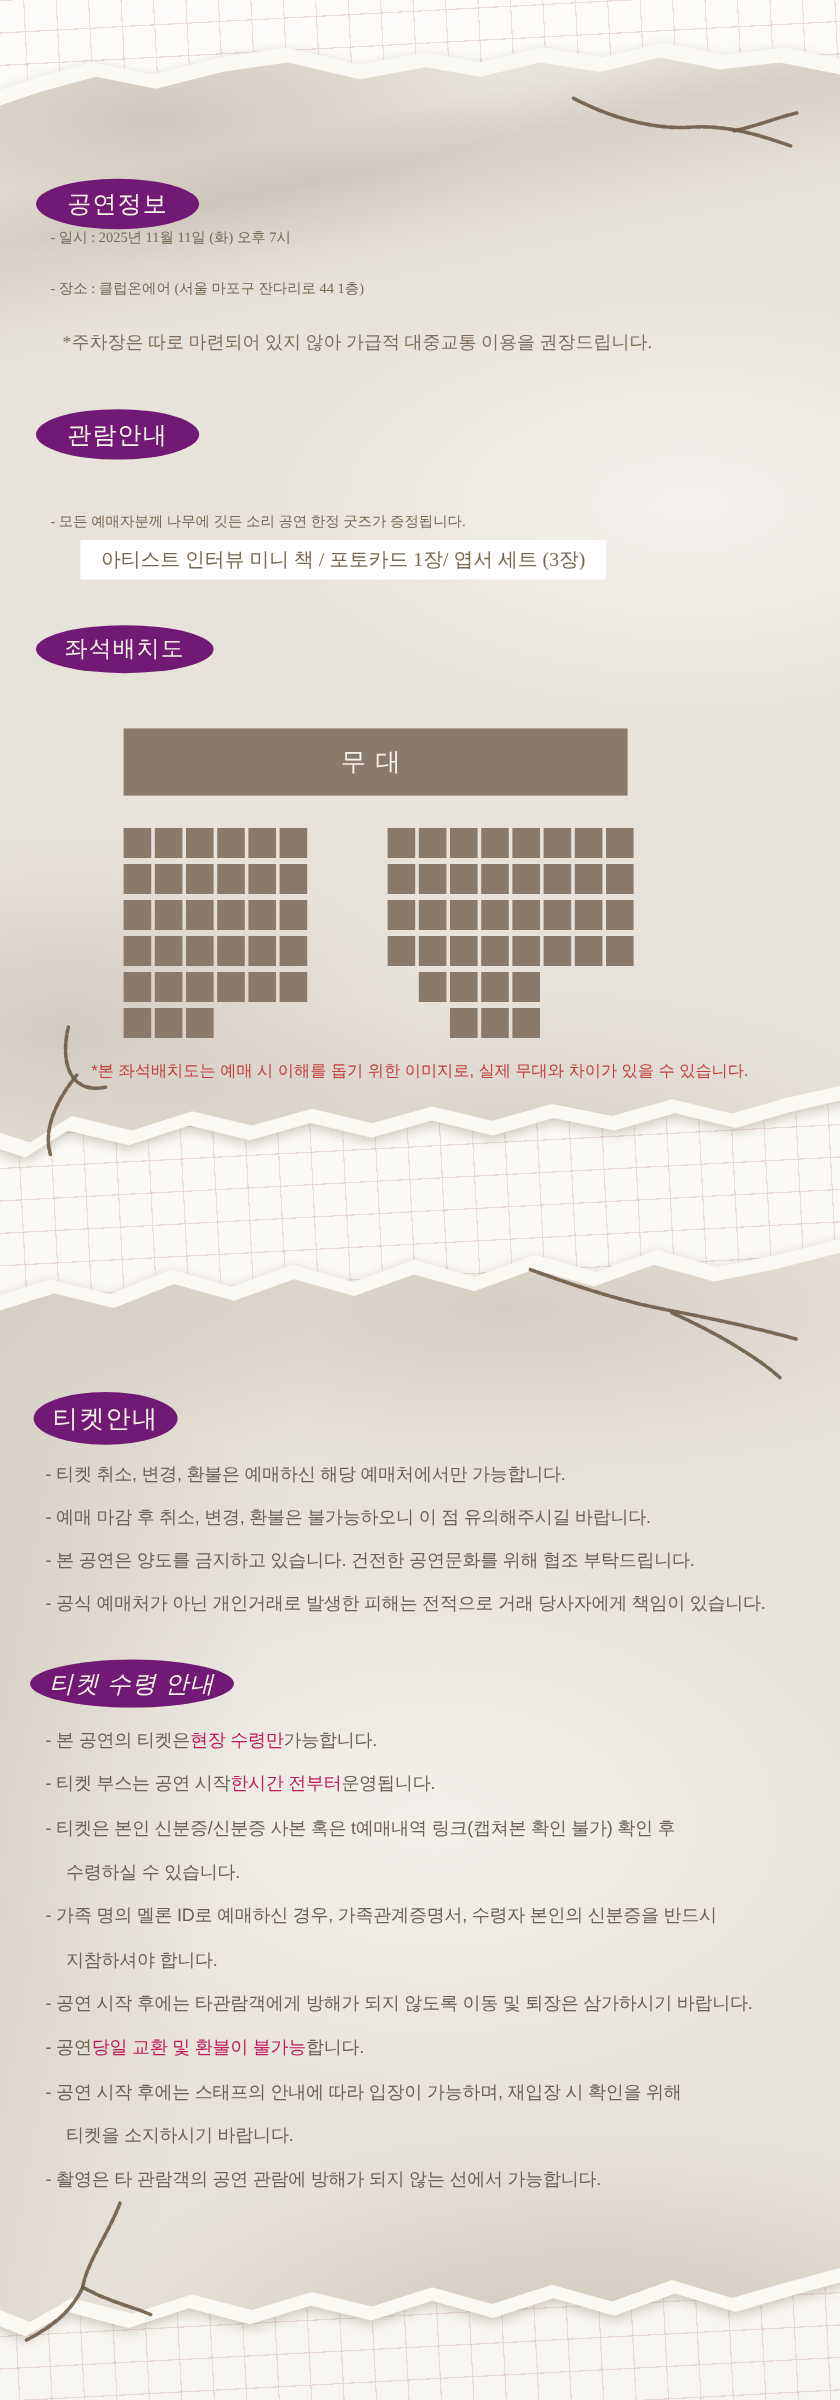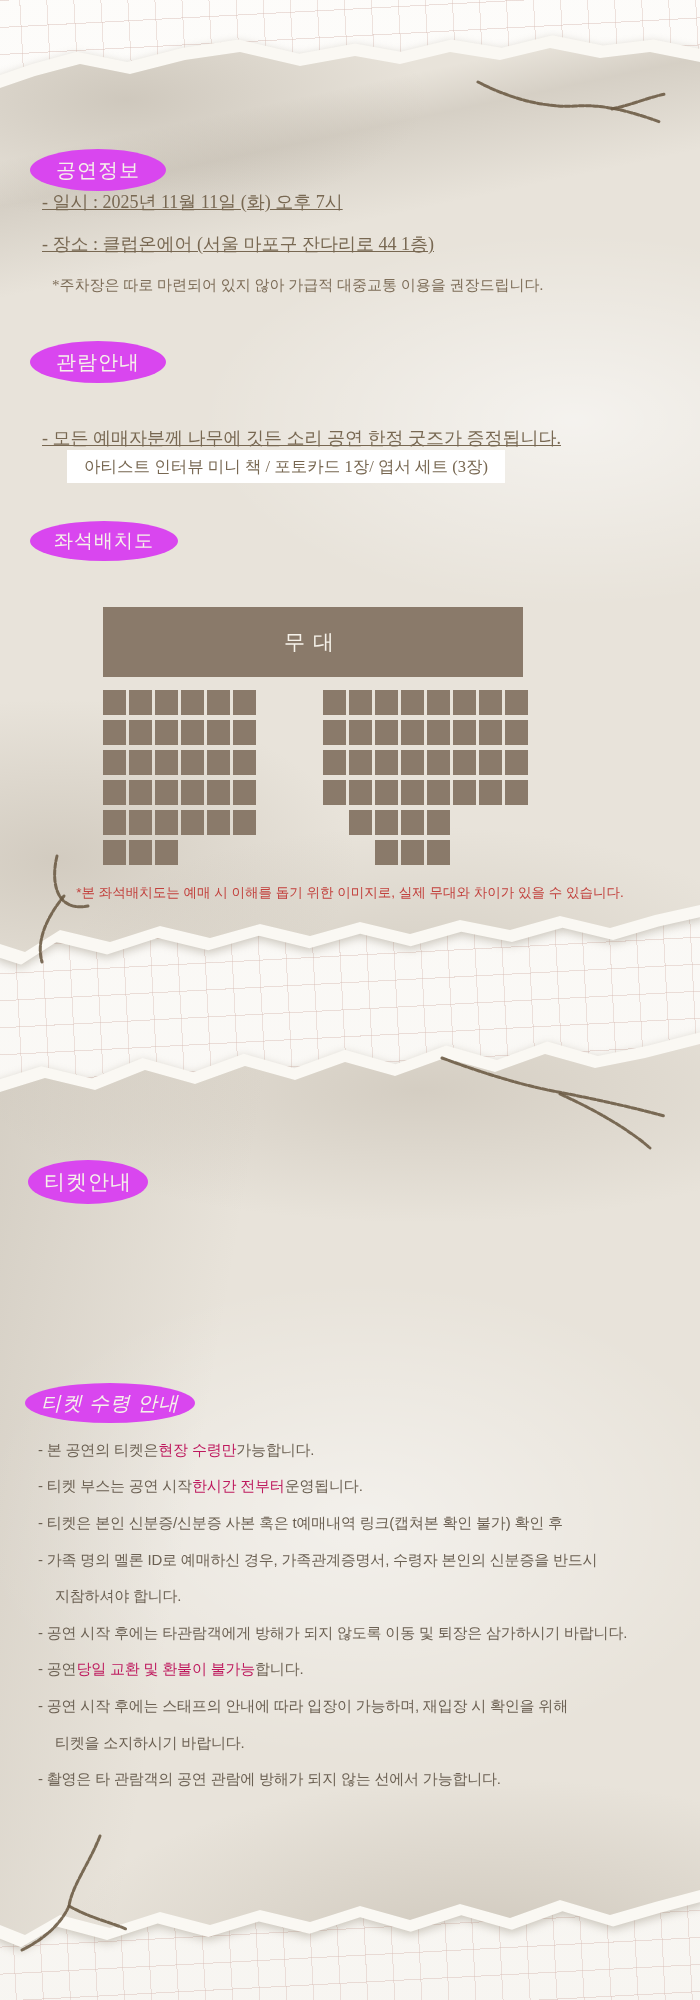--- a/index.html
+++ b/index.html
@@ -42,24 +42,24 @@
       radial-gradient(ellipse 620px 260px at 70% 96%, rgba(146,134,116,.30), transparent 70%),
       #e8e3da;
   }
   
   .threads{position:absolute;inset:0;z-index:2;pointer-events:none;}
   .threads path{stroke:#6a5942;stroke-width:3;fill:none;stroke-linecap:round;stroke-dasharray:5 2;opacity:.88;}
   
   .content{position:absolute;inset:0;z-index:3;}
   .badge{
     position:absolute;display:flex;align-items:center;justify-content:center;
-    background:#d946ef;color:#f6f2ea;border-radius:50%;
+    background:#701a75;color:#f6f2ea;border-radius:50%;
     font-size:20px;letter-spacing:1px;white-space:nowrap;
   }
-  .line1{position:absolute;white-space:nowrap;font-size:18px;color:#786852;text-decoration:underline;}
+  .line1{position:absolute;white-space:nowrap;font-size:12px;color:#786852;}
   .note1{position:absolute;white-space:nowrap;font-size:15px;color:#7d6d58;}
   .highlight{
     position:absolute;display:flex;align-items:center;justify-content:center;
     background:#ffffff;color:#786852;font-size:16.5px;white-space:nowrap;
   }
   .stage{
     position:absolute;background:#8a7a6a;color:#f6f2ea;
     display:flex;align-items:center;justify-content:center;
     font-size:21px;letter-spacing:8px;
   }
@@ -120,21 +120,21 @@
     <div class="badge" style="left:30px;top:149px;width:136px;height:42px;">공연정보</div>
     <div class="line1" style="left:42px;top:190px;">- 일시 : 2025년 11월 11일 (화) 오후 7시</div>
     <div class="line1" style="left:42px;top:232px;">- 장소 : 클럽온에어 (서울 마포구 잔다리로 44 1층)</div>
     <div class="note1" style="left:52px;top:276px;">*주차장은 따로 마련되어 있지 않아 가급적 대중교통 이용을 권장드립니다.</div>
 
     <div class="badge" style="left:30px;top:341px;width:136px;height:42px;">관람안내</div>
     <div class="line1" style="left:42px;top:426px;">- 모든 예매자분께 나무에 깃든 소리 공연 한정 굿즈가 증정됩니다.</div>
     <div class="highlight" style="left:67px;top:450px;width:438px;height:33px;">아티스트 인터뷰 미니 책 / 포토카드 1장/ 엽서 세트 (3장)</div>
 
     <div class="badge" style="left:30px;top:521px;width:148px;height:40px;font-size:19px;">좌석배치도</div>
-    <div class="stage" style="left:103px;top:607px;width:420px;height:70px;">무대</div>
+    <div class="stage" style="left:103px;top:607px;width:420px;height:56px;">무대</div>
     <div class="seat-block" id="seat-left" style="left:103px;top:690px;">
         <div class="seat-row">
           <div class="seat"></div>
           <div class="seat"></div>
           <div class="seat"></div>
           <div class="seat"></div>
           <div class="seat"></div>
           <div class="seat"></div>
         </div>
         <div class="seat-row">
@@ -236,36 +236,45 @@
           <div class="seat"></div>
           <div class="seat"></div>
           <div class="seat empty"></div>
           <div class="seat empty"></div>
           <div class="seat empty"></div>
         </div>
       </div>
     <div class="disclaimer" style="top:884px;">*본 좌석배치도는 예매 시 이해를 돕기 위한 이미지로, 실제 무대와 차이가 있을 수 있습니다.</div>
 
     <div class="badge" style="left:28px;top:1160px;width:120px;height:44px;font-size:21px;">티켓안내</div>
+    <div class="tlines" style="left:38px;top:1210px;">
+      <div class="tline">- 티켓 취소, 변경, 환불은 예매하신 해당 예매처에서만 가능합니다.</div>
+      <div class="tline">- 예매 마감 후 취소, 변경, 환불은 불가능하오니 이 점 유의해주시길 바랍니다.</div>
+      <div class="tline">- 본 공연은 양도를 금지하고 있습니다. 건전한 공연문화를 위해 협조 부탁드립니다.</div>
+      <div class="tline">- 공식 예매처가 아닌 개인거래로 발생한 피해는 전적으로 거래 당사자에게 책임이 있습니다.</div>
+    </div>
 
     <div class="badge" style="left:25px;top:1383px;width:170px;height:40px;font-style:italic;">티켓 수령 안내</div>
     <div class="plines" id="pickup-lines" style="left:38px;top:1432px;">
         <div class="pline">
           <span>- 본 공연의 티켓은 </span>
           <span class="red">현장 수령만</span>
           <span> 가능합니다.</span>
         </div>
         <div class="pline">
           <span>- 티켓 부스는 공연 시작 </span>
           <span class="red">한시간 전부터</span>
           <span> 운영됩니다.</span>
         </div>
         <div class="pline">
           <span>- 티켓은 본인 신분증/신분증 사본 혹은 t예매내역 링크(캡쳐본 확인 불가) 확인 후</span>
         </div>
+        <div class="pline indent">
+          <span>수령하실 수 있습니다.</span>
+        </div>
         <div class="pline">
           <span>- 가족 명의 멜론 ID로 예매하신 경우, 가족관계증명서, 수령자 본인의 신분증을 반드시</span>
         </div>
         <div class="pline indent">
           <span>지참하셔야 합니다.</span>
         </div>
         <div class="pline">
           <span>- 공연 시작 후에는 타관람객에게 방해가 되지 않도록 이동 및 퇴장은 삼가하시기 바랍니다.</span>
         </div>
         <div class="pline">

